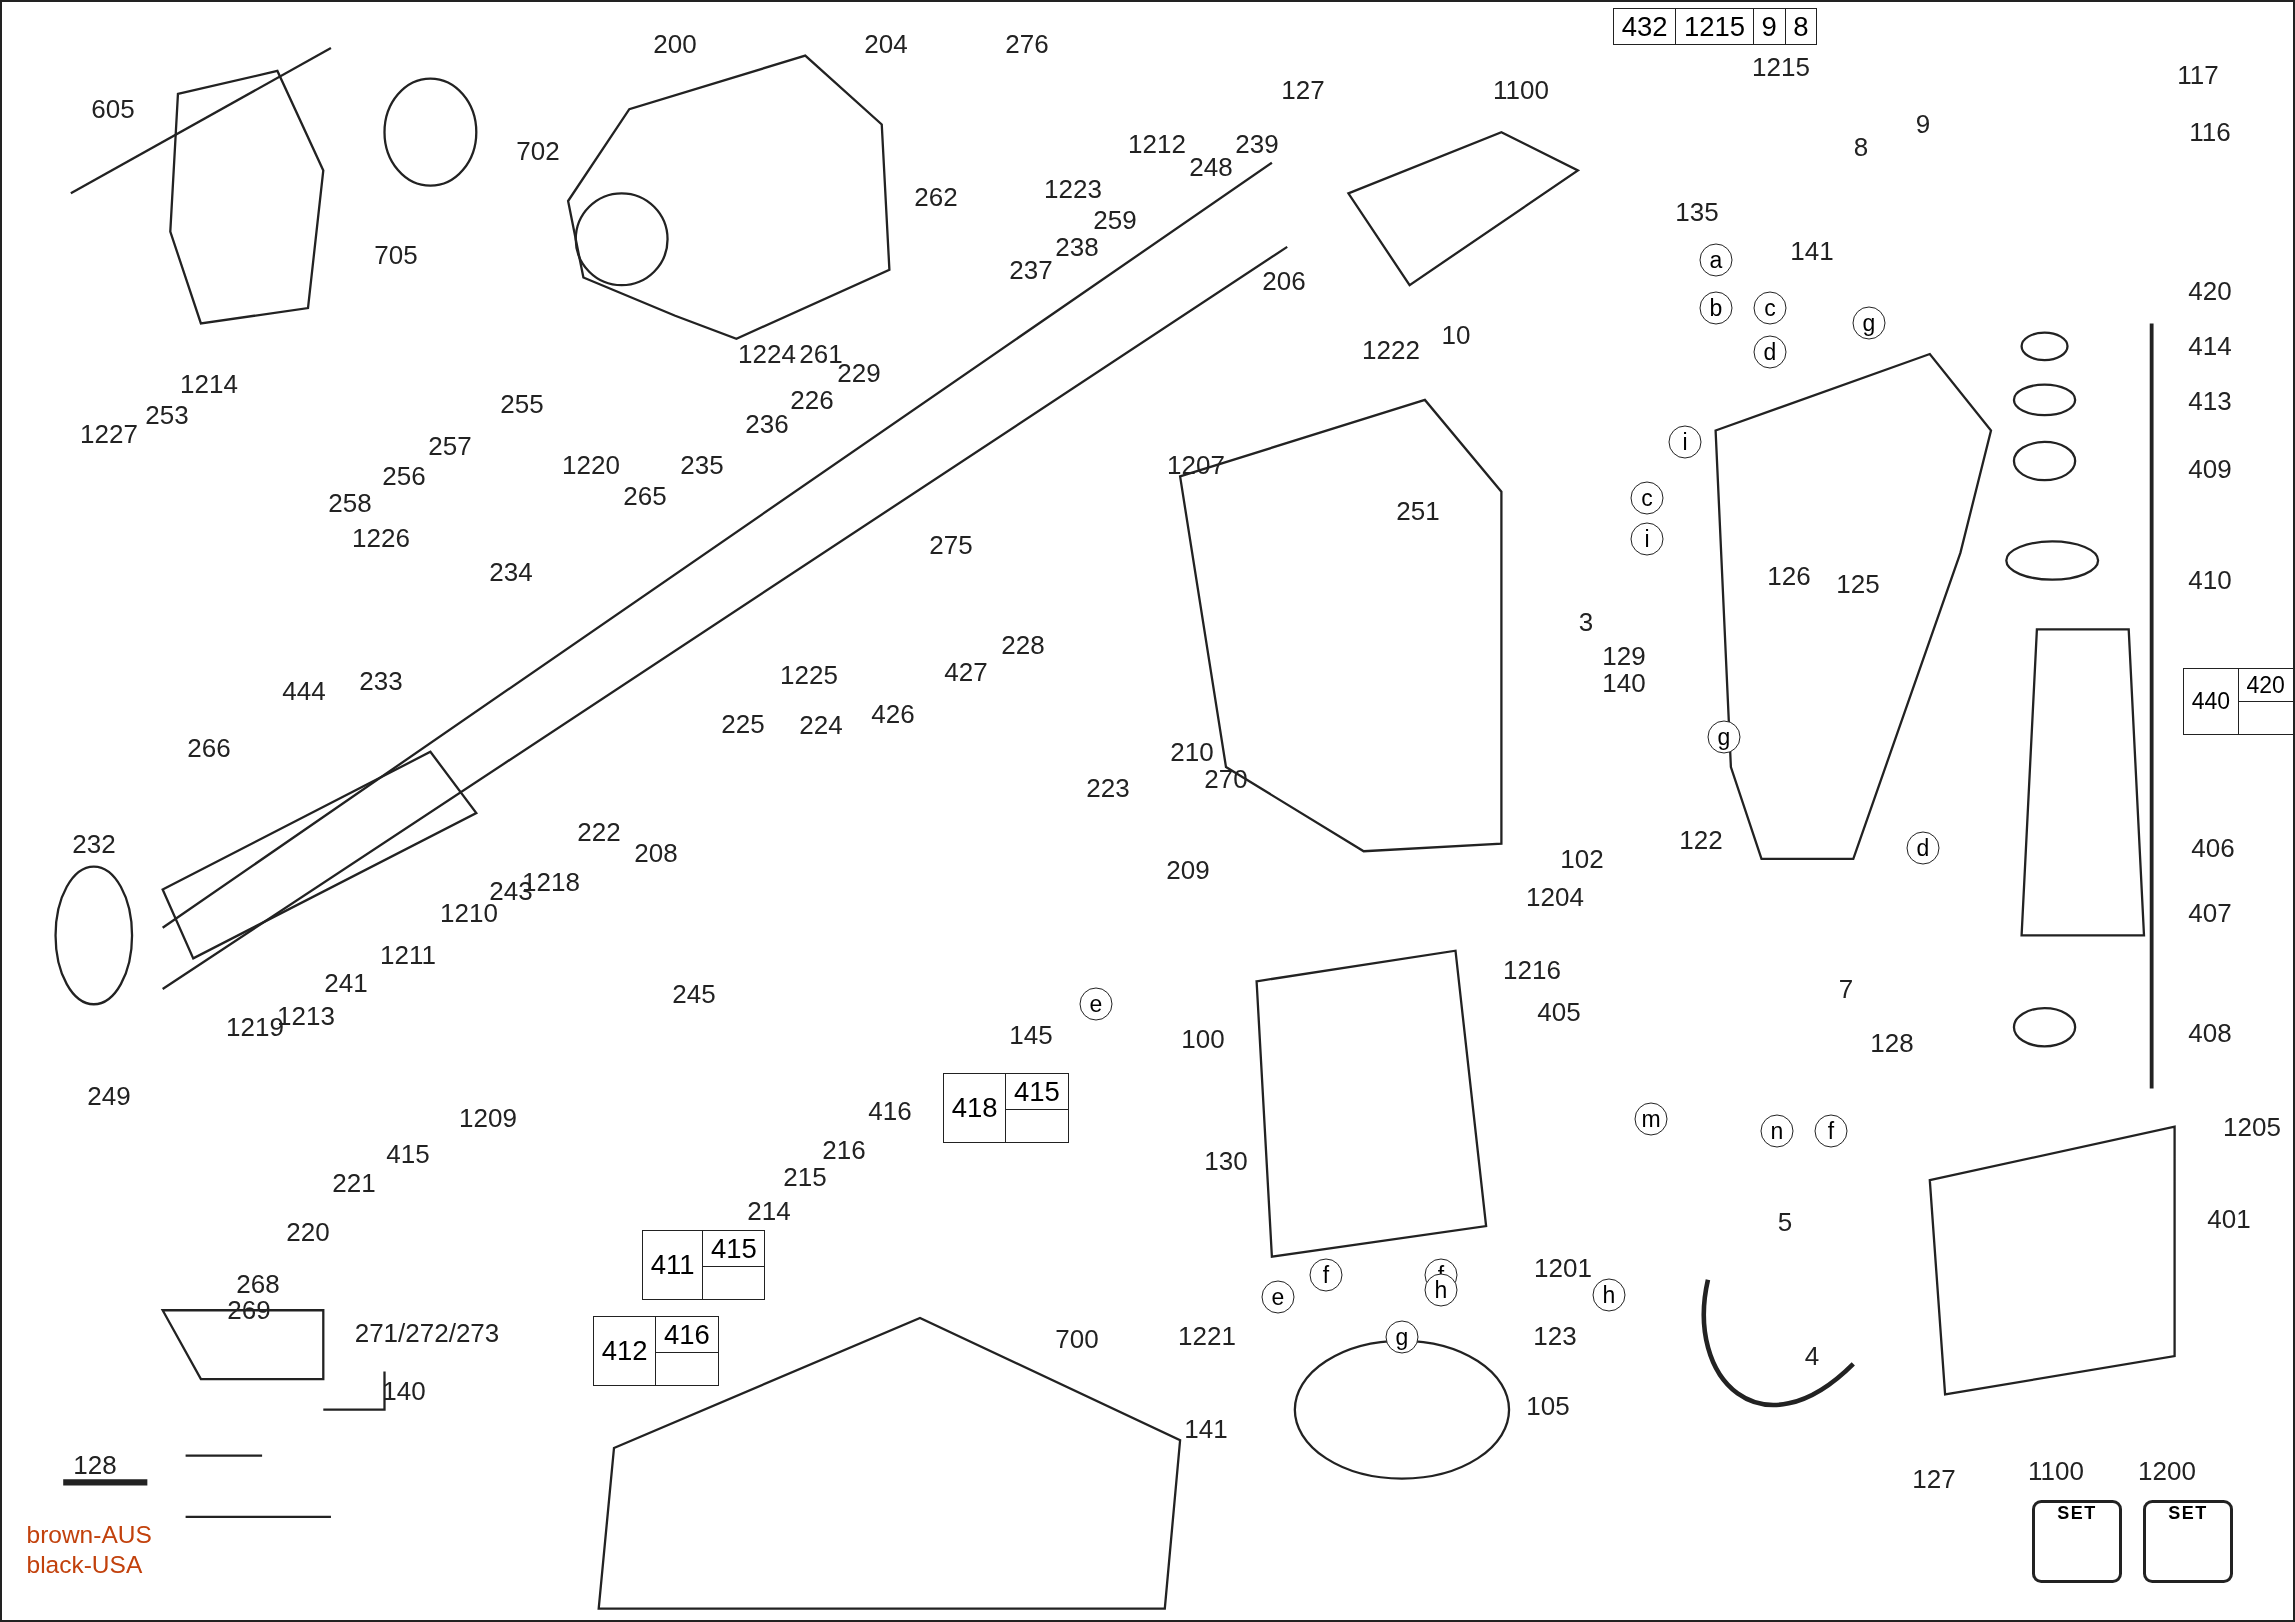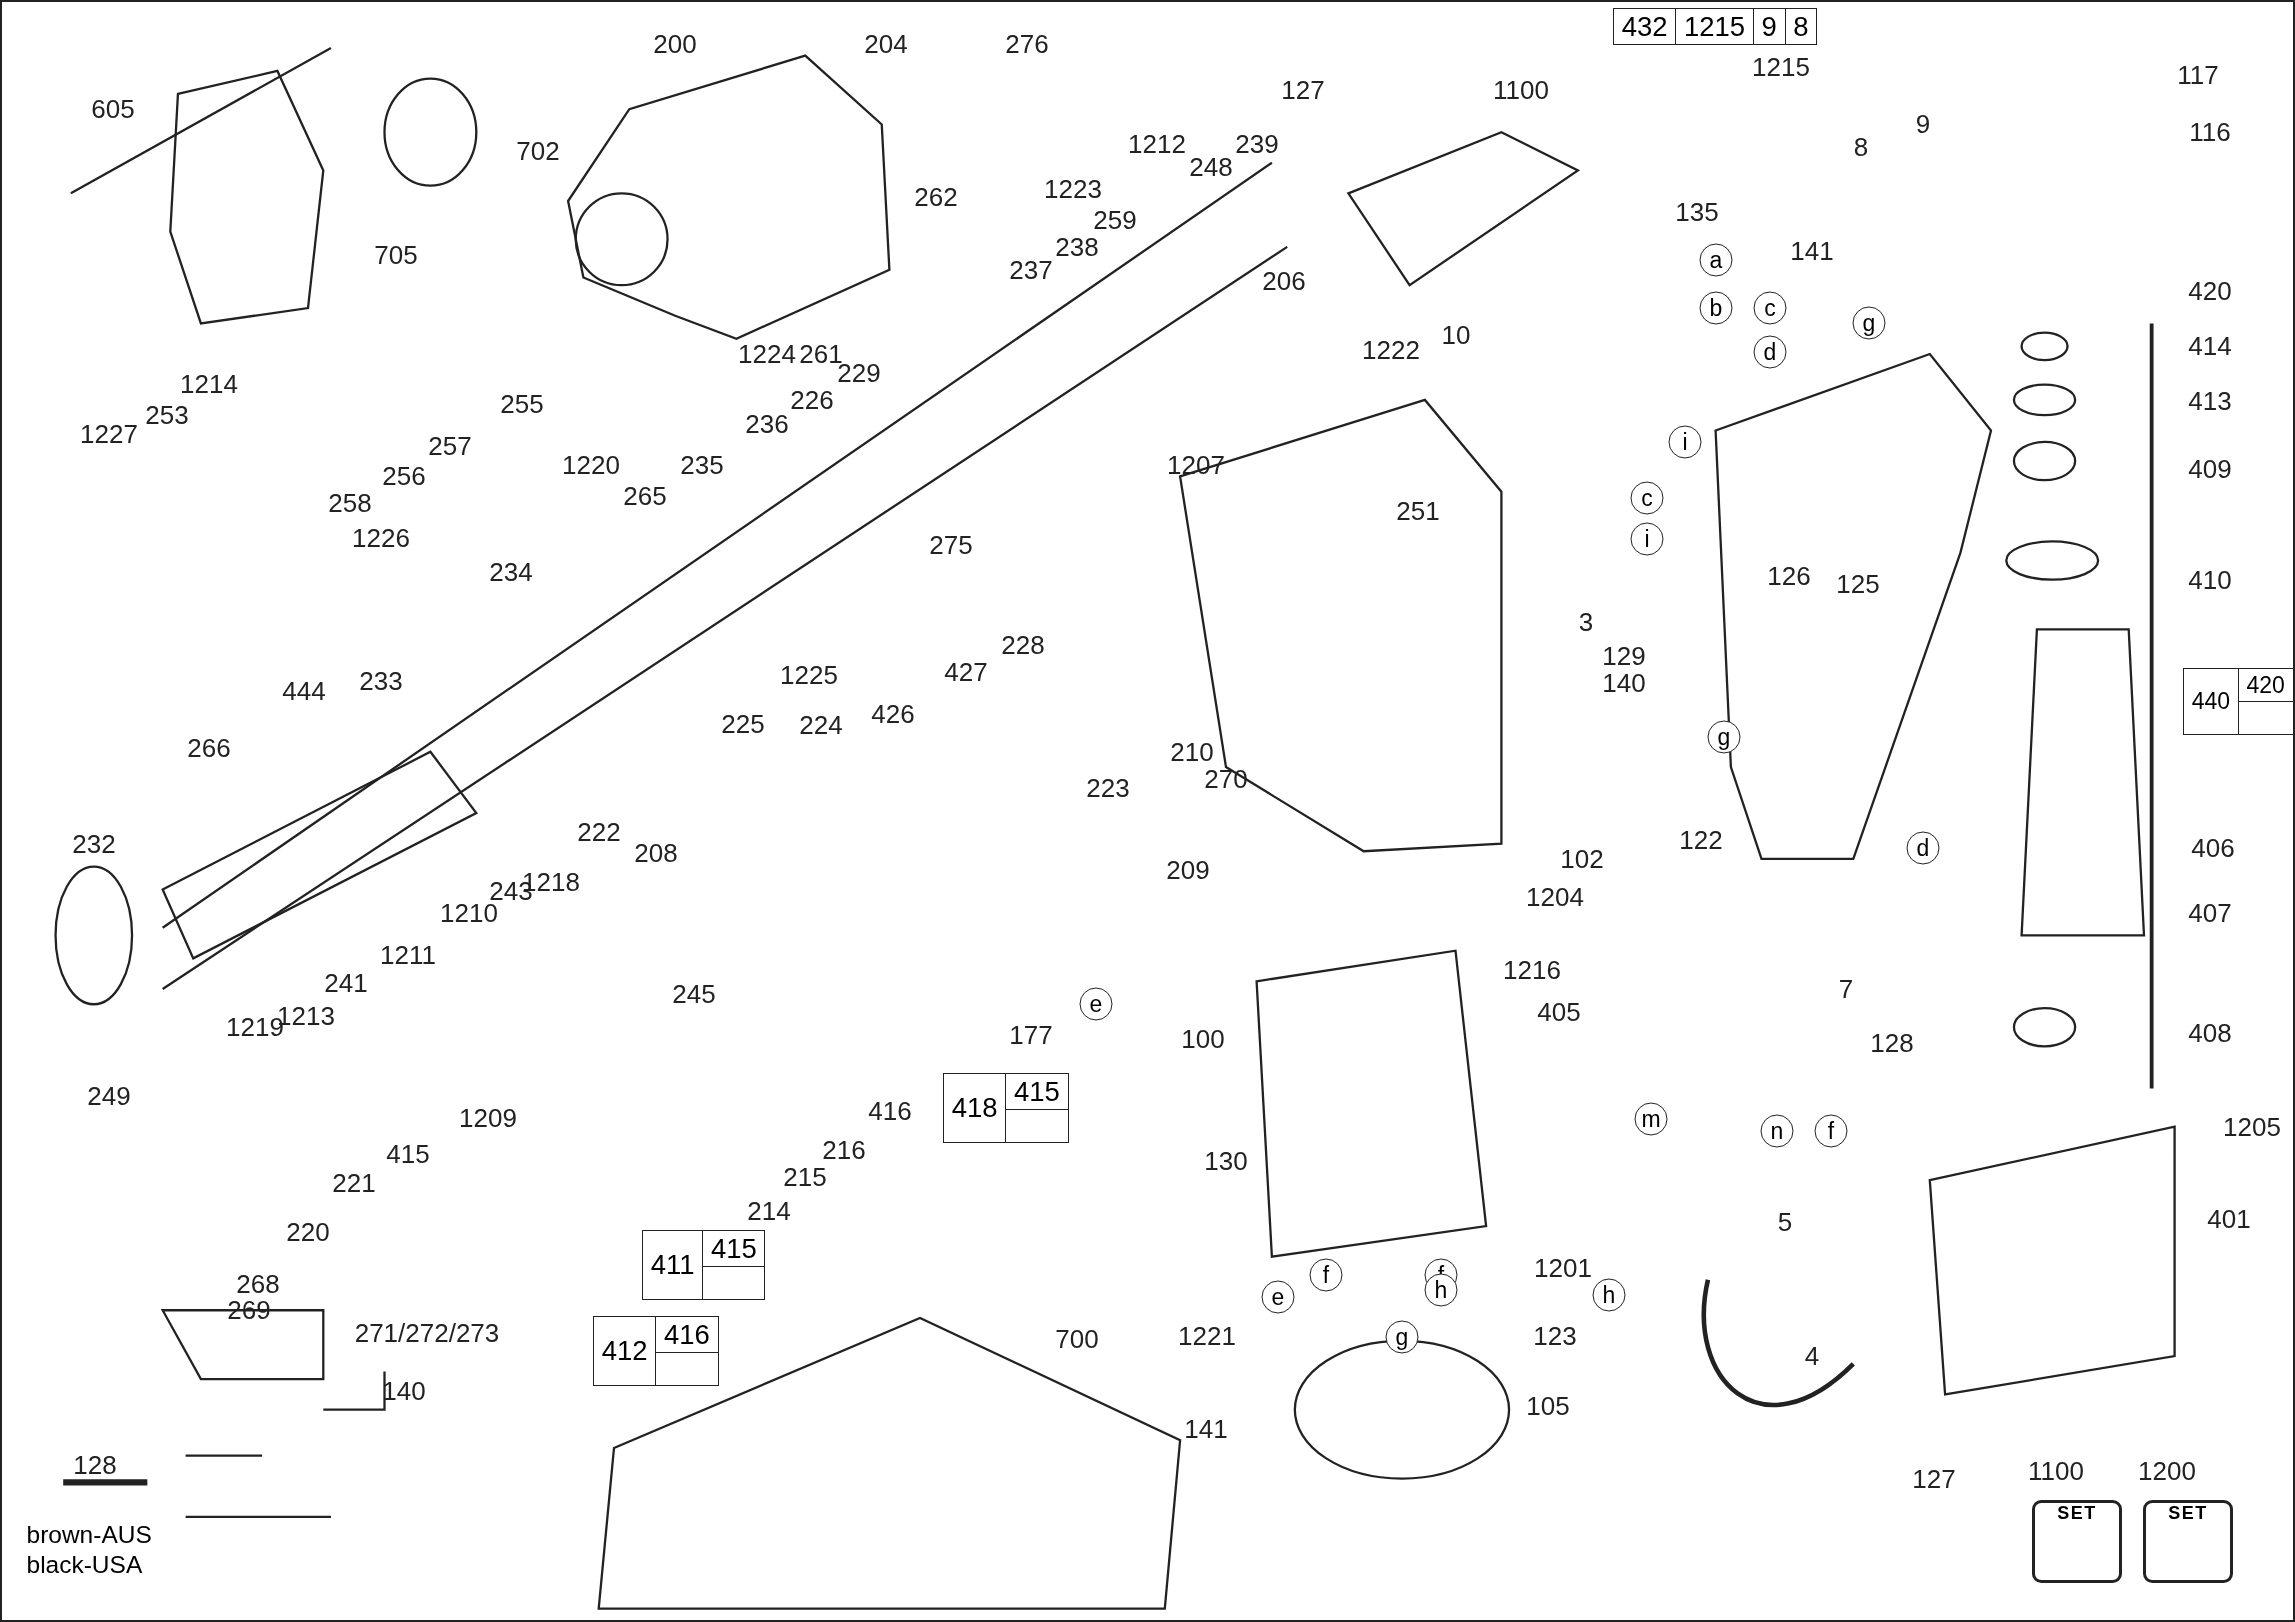--- a/index.html
+++ b/index.html
@@ -3,21 +3,21 @@
 <meta charset="utf-8">
 <style>
   html,body{margin:0;padding:0;background:#fff;}
   body{width:2295px;height:1622px;overflow:hidden;font-family:"Liberation Sans",sans-serif;}
   #stage{position:relative;width:2295px;height:1622px;border:2.3px solid #222;box-sizing:border-box;}
   svg#art{position:absolute;left:0;top:0;}
   .callout{position:absolute;font-size:26px;color:#222;line-height:1;white-space:nowrap;transform:translate(-50%,-50%);}
   .circ{position:absolute;width:31px;height:31px;border:1.5px solid #222;border-radius:50%;font-size:23px;text-align:center;line-height:31px;transform:translate(-50%,-50%);background:#fff;}
   table.box{position:absolute;border-collapse:collapse;font-size:27.5px;}
   table.box td{border:1.5px solid #222;padding:1.5px 7.7px;text-align:center;height:29px;}
-  .note{position:absolute;font-size:24.5px;color:#000000;}
+  .note{position:absolute;font-size:24.5px;color:#c2410c;}
   .set{position:absolute;width:84px;height:77px;border:3.8px solid #222;border-radius:9.2px;text-align:center;}
   .set .t{font-weight:bold;font-size:18px;letter-spacing:1.5px;}
 </style>
 </head>
 <body>
 
 <div id="stage">
   <svg id="art" width="2295" height="1622" fill="none" stroke="#222" stroke-width="3" viewBox="0 0 3000 2120">
 
     <path d="M740 260 L820 140 L1050 70 L1150 160 L1160 350 L960 440 L880 410 L760 360 Z"></path>
@@ -156,21 +156,21 @@
       <div class="callout" style="left: 406px; top: 1152px;">415</div>
       <div class="callout" style="left: 352px; top: 1181px;">221</div>
       <div class="callout" style="left: 306px; top: 1230px;">220</div>
       <div class="callout" style="left: 256px; top: 1282px;">268</div>
       <div class="callout" style="left: 247px; top: 1308px;">269</div>
       <div class="callout" style="left: 425px; top: 1331px;">271/272/273</div>
       <div class="callout" style="left: 767px; top: 1209px;">214</div>
       <div class="callout" style="left: 803px; top: 1175px;">215</div>
       <div class="callout" style="left: 842px; top: 1148px;">216</div>
       <div class="callout" style="left: 888px; top: 1109px;">416</div>
-      <div class="callout" style="left: 1029px; top: 1033px;">177</div>
+      <div class="callout" style="left: 1029px; top: 1033px;">145</div>
       <div class="callout" style="left: 1201px; top: 1037px;">100</div>
       <div class="callout" style="left: 1224px; top: 1159px;">130</div>
       <div class="callout" style="left: 1530px; top: 968px;">1216</div>
       <div class="callout" style="left: 1557px; top: 1010px;">405</div>
       <div class="callout" style="left: 1561px; top: 1266px;">1201</div>
       <div class="callout" style="left: 1205px; top: 1334px;">1221</div>
       <div class="callout" style="left: 1553px; top: 1334px;">123</div>
       <div class="callout" style="left: 1546px; top: 1404px;">105</div>
       <div class="callout" style="left: 1075px; top: 1337px;">700</div>
       <div class="callout" style="left: 1204px; top: 1427px;">141</div>

